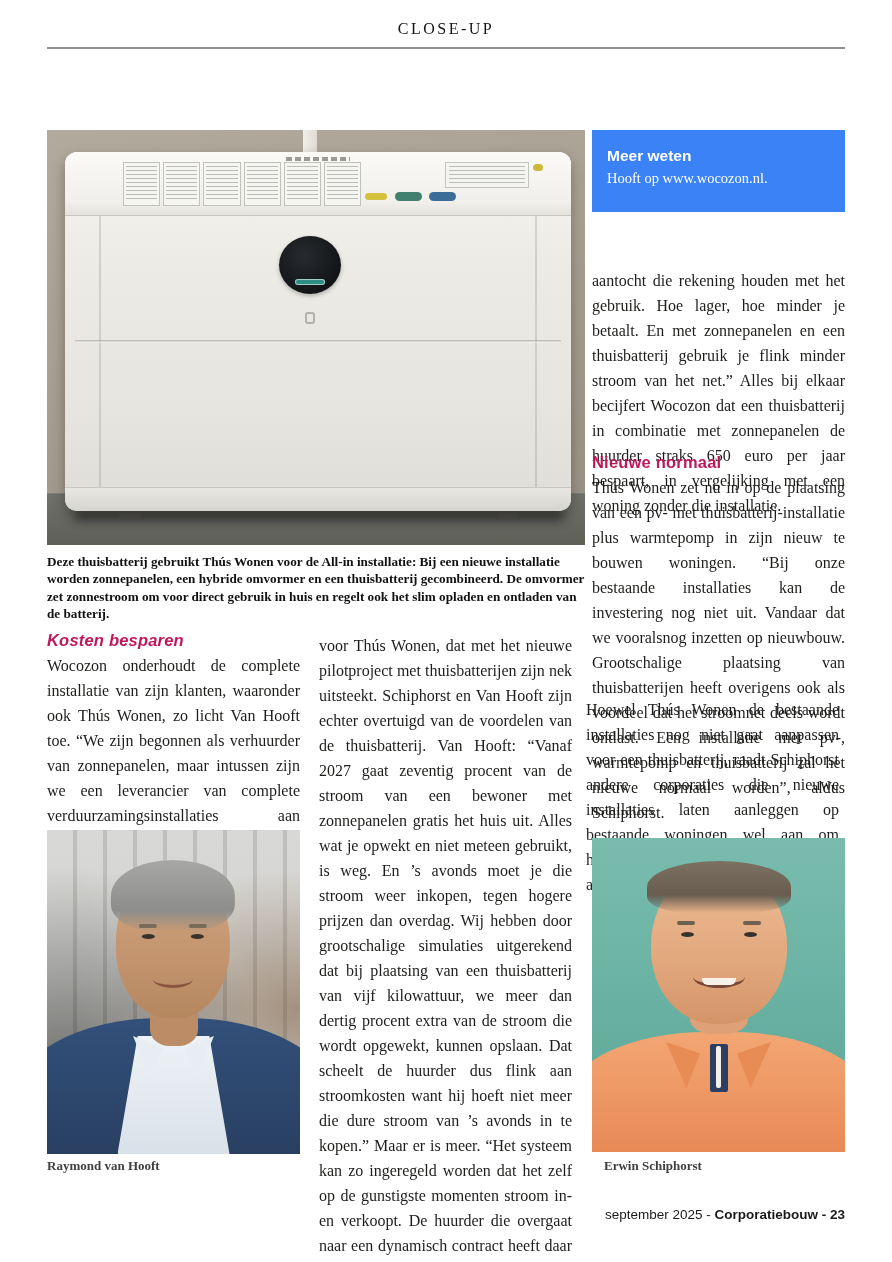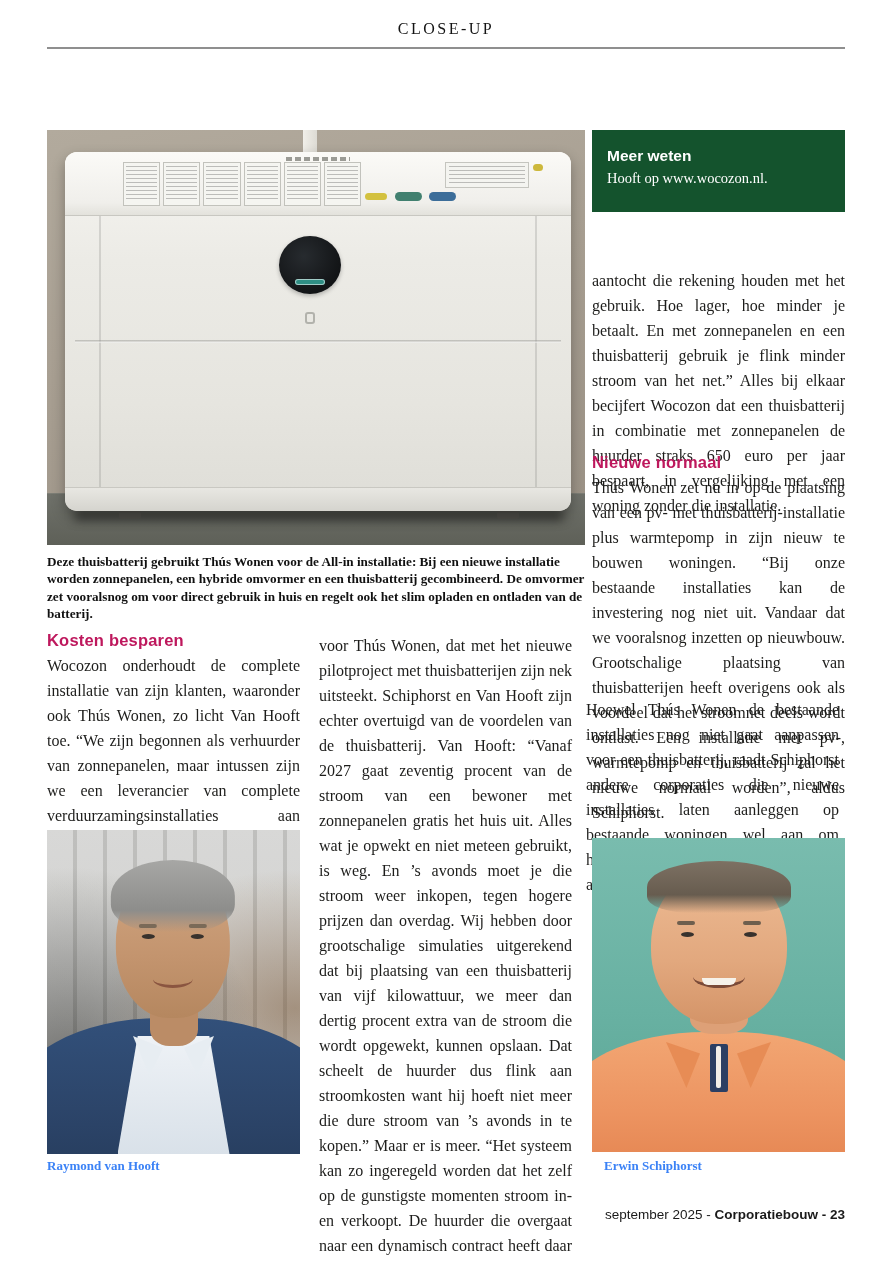--- a/index.html
+++ b/index.html
@@ -15,21 +15,21 @@
     text-align:center; font-family:"Liberation Serif", serif;
     font-size:16px; letter-spacing:2.5px; color:#141414;
   }
   .header-rule {
     position:absolute; top:47px; left:47px; width:798px; height:2px;
     background:#8f8f8f;
   }
   
   .infobox {
     position:absolute; left:592px; top:130px; width:253px; height:82px;
-    background:#14532d; color:#ffffff; padding:17px 15px 0 15px;
+    background:#3b82f6; color:#ffffff; padding:17px 15px 0 15px;
   }
   .infobox-title {
     font-family:"Liberation Sans", sans-serif; font-weight:bold;
     font-size:15.5px; margin-bottom:5px;
   }
   .infobox-body { font-size:14.5px; }
   
   .bodytext {
     position:absolute; width:253px;
     font-size:16px; line-height:25px;
@@ -39,21 +39,21 @@
     position:absolute; width:253px;
     font-family:"Liberation Sans", sans-serif; font-weight:bold;
     font-size:16.5px; color:#be185d; letter-spacing:.2px;
   }
   
   .battery-caption {
     position:absolute; left:47px; top:553px; width:540px;
     font-weight:bold; font-size:13.2px; line-height:17.4px; color:#111111;
   }
   .portrait-caption {
-    position:absolute; font-weight:bold; font-size:13px; color:#3b82f6;text-align:right;
+    position:absolute; font-weight:bold; font-size:13px; color:#404040;text-align:right;
   }
   
   .footer {
     position:absolute; top:1207px; right:47px;
     font-family:"Liberation Sans", sans-serif; font-size:13.5px; color:#1a1a1a;
   }
   .footer .mag { font-weight:bold; }
   
   .battery-photo {
     position:absolute; left:47px; top:130px; width:538px; height:415px;
@@ -298,23 +298,23 @@
   <div class="infobox">
     <div class="infobox-title">Meer weten</div>
     <div class="infobox-body">Hooft op www.wocozon.nl.</div>
   </div>
 
   <div class="bodytext" style="left:592px; top:268px;">aantocht die rekening houden met het gebruik. Hoe lager, hoe minder je betaalt. En met zonnepanelen en een thuisbatterij gebruik je flink minder stroom van het net.” Alles bij elkaar becijfert Wocozon dat een thuisbatterij in combinatie met zonnepanelen de huurder straks 650 euro per jaar bespaart, in vergelijking met een woning zonder die installatie.</div>
   <div class="col-heading" style="left:592px; top:453px;">Nieuwe normaal</div>
   <div class="bodytext" style="left:592px; top:475px;">Thús Wonen zet nu in op de plaatsing van een pv- met thuisbatterij-installatie plus warmtepomp in zijn nieuw te bouwen woningen. “Bij onze bestaande installaties kan de investering nog niet uit. Vandaar dat we vooralsnog inzetten op nieuwbouw. Grootschalige plaatsing van thuisbatterijen heeft overigens ook als voordeel dat het stroomnet deels wordt ontlast. Een installatie met pv-, warmtepomp en thuisbatterij zal het nieuwe normaal worden”, aldus Schiphorst.</div>
   <div class="bodytext" style="left:586px; top:697px;">Hoewel Thús Wonen de bestaande installaties nog niet gaat aanpassen voor een thuisbatterij, raadt Schiphorst andere corporaties die nieuwe installaties laten aanleggen op bestaande woningen wel aan om hiernaar te kijken. “Kijk breder dan alleen nieuwbouw.”</div>
 
-  <div class="battery-caption">Deze thuisbatterij gebruikt Thús Wonen voor de All-in installatie: Bij een nieuwe installatie worden zonnepanelen, een hybride omvormer en een thuisbatterij gecombineerd. De omvormer zet vooralsnog om voor direct gebruik in huis en regelt ook het slim opladen en ontladen van de batterij.</div>
-
-  <div class="col-heading" style="left:47px; top:631px;">Kosten besparen</div>
+  <div class="battery-caption">Deze thuisbatterij gebruikt Thús Wonen voor de All-in installatie: Bij een nieuwe installatie worden zonnepanelen, een hybride omvormer en een thuisbatterij gecombineerd. De omvormer zet zonnestroom om voor direct gebruik in huis en regelt ook het slim opladen en ontladen van de batterij.</div>
+
+  <div class="col-heading" style="left:47px; top:631px;font-style:italic;">Kosten besparen</div>
   <div class="bodytext" style="left:47px; top:653px;">Wocozon onderhoudt de complete installatie van zijn klanten, waaronder ook Thús Wonen, zo licht Van Hooft toe. “We zijn begonnen als verhuurder van zonnepanelen, maar intussen zijn we een leverancier van complete verduurzamingsinstallaties aan corporaties. We doen alle plaatsingen, monitoring en onderhoud. De corporatie heeft er verder geen omkijken naar.” Dat geldt ook</div>
 
   <div class="bodytext" style="left:319px; top:633px;">voor Thús Wonen, dat met het nieuwe pilotproject met thuisbatterijen zijn nek uitsteekt. Schiphorst en Van Hooft zijn echter overtuigd van de voordelen van de thuisbatterij. Van Hooft: “Vanaf 2027 gaat zeventig procent van de stroom van een bewoner met zonnepanelen gratis het huis uit. Alles wat je opwekt en niet meteen gebruikt, is weg. En ’s avonds moet je die stroom weer inkopen, tegen hogere prijzen dan overdag. Wij hebben door grootschalige simulaties uitgerekend dat bij plaatsing van een thuisbatterij van vijf kilowattuur, we meer dan dertig procent extra van de stroom die wordt opgewekt, kunnen opslaan. Dat scheelt de huurder dus flink aan stroomkosten want hij hoeft niet meer die dure stroom van ’s avonds in te kopen.” Maar er is meer. “Het systeem kan zo ingeregeld worden dat het zelf op de gunstigste momenten stroom in- en verkoopt. De huurder die overgaat naar een dynamisch contract heeft daar meteen voordeel van. Het scheelt zo’n tachtig euro per jaar.” Dit laatste voordeel van de thuisbatterij is volgens Van Hooft nog toekomstmuziek. “Uiteindelijk hopen we dat de kosten voor de aansluiting op het netwerk voor mensen met een laag netwerkgebruik, zullen dalen. Nu betaalt iedereen nog hetzelfde vastrecht maar er zijn regels in</div>
 
   <div class="portrait portrait-raymond">
     <div class="ray-shoulders"></div>
     <div class="ray-shirt"></div>
     <div class="ray-collar-l"></div>
     <div class="ray-collar-r"></div>
     <div class="ray-neck"></div>

